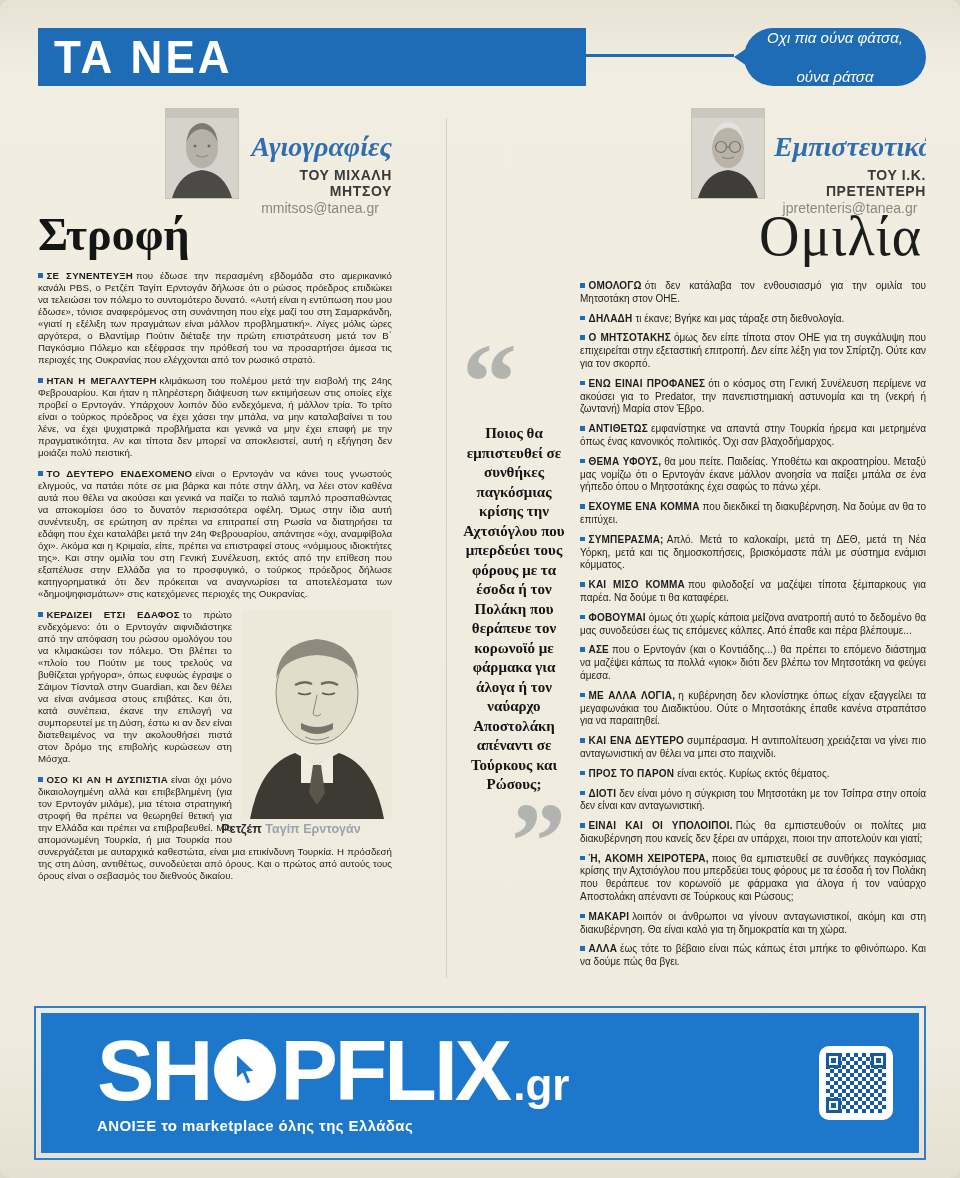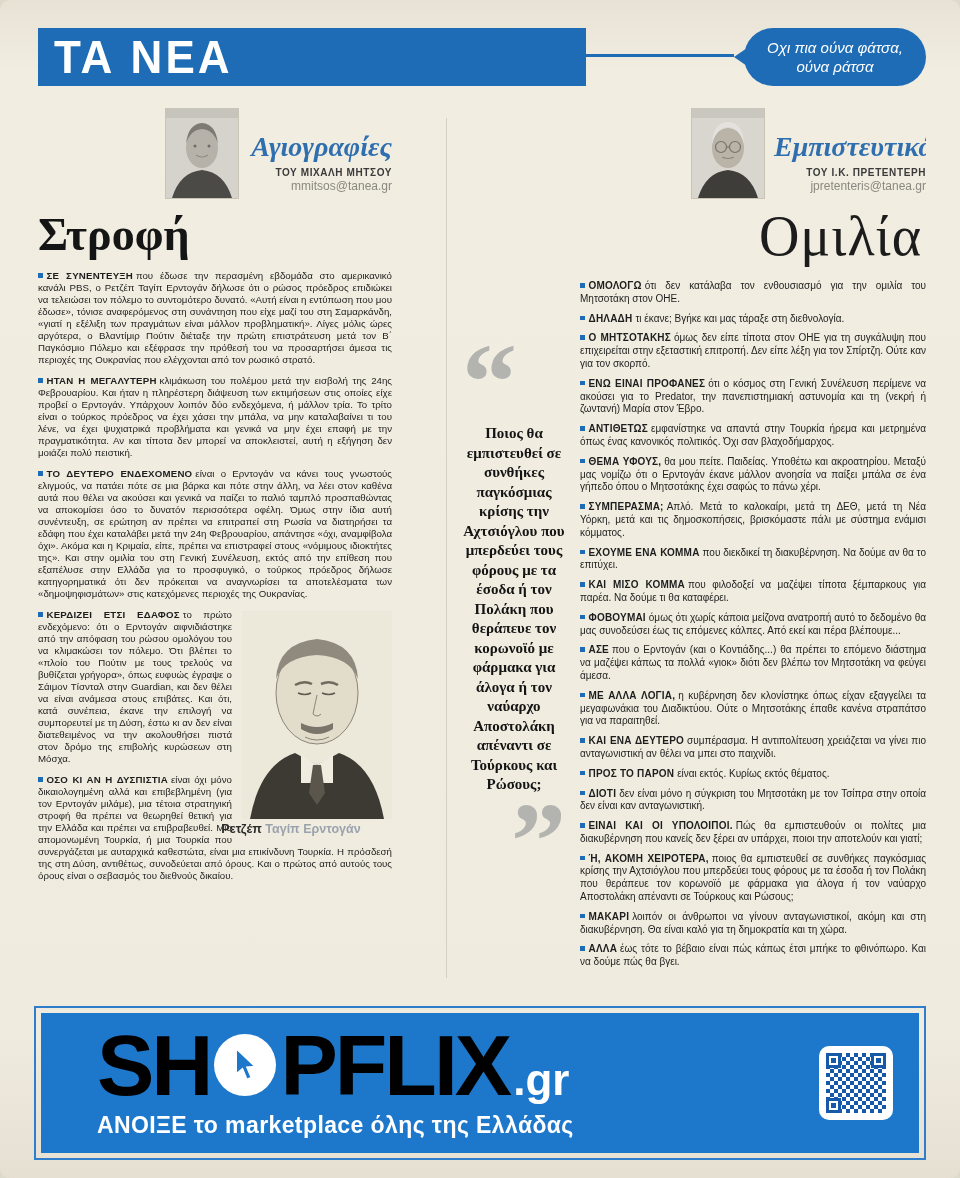--- a/index.html
+++ b/index.html
@@ -9,42 +9,42 @@
 
   
   .masthead{position:absolute;top:28px;left:38px;width:888px;height:60px;}
   .brand-bar{position:absolute;left:0;top:0;width:548px;height:58px;background:#1e6cb5;
              display:flex;align-items:center;padding-left:16px;box-sizing:border-box;}
   .brand-bar span{color:#fff;font-weight:bold;font-size:44px;letter-spacing:3px;
                   font-family:"Liberation Sans",sans-serif;transform:scaleY(1.05);}
   .mast-line{position:absolute;left:548px;right:192px;top:26px;height:3px;background:#1e6cb5;}
   .bubble{position:absolute;right:0;top:0;width:182px;height:58px;background:#1e6cb5;
           border-radius:29px;color:#fff;font-style:italic;font-size:15px;line-height:19px;
-          display:flex;flex-direction:column;align-items:center;justify-content:center;}
+          display:flex;flex-direction:column;align-items:center;justify-content:space-between;}
   .bubble::before{content:"";position:absolute;left:-10px;top:20px;width:0;height:0;
           border-top:9px solid transparent;border-bottom:9px solid transparent;
           border-right:13px solid #1e6cb5;}
 
   
   .content{position:absolute;top:108px;left:38px;width:888px;height:884px;display:flex;overflow:hidden;}
   .vdivider{position:absolute;left:446px;top:118px;height:860px;width:1px;background:#d5d0c1;}
   .col-left{width:354px;flex:none;}
   .quote-col{width:104px;flex:none;margin-left:70px;margin-right:14px;padding-top:244px;
              box-sizing:border-box;text-align:center;}
   .col-right{flex:1;min-width:0;}
 
   .col-head{display:flex;gap:10px;height:96px;margin-bottom:4px;}
   .col-left .col-head{margin-left:128px;}
   .col-right .col-head{margin-left:112px;}
   .photo{width:72px;height:90px;flex:none;box-shadow:0 0 0 1px #c9c4b6;}
   .head-text{flex:1;text-align:right;padding-top:24px;min-width:0;}
   .section-title{font-family:"Liberation Serif",serif;font-style:italic;font-weight:bold;
                  color:#2f6fb0;font-size:28px;line-height:30px;}
-  .byline{font-size:10px;font-weight:bold;color:#3a3a3a;letter-spacing:.6px;margin-top:5px;}
-  .email{font-size:12px;color:#8a887f;margin-top:1px;}
+  .byline{font-size:14px;font-weight:bold;color:#3a3a3a;letter-spacing:.6px;margin-top:5px;}
+  .email{font-size:14px;color:#8a887f;margin-top:1px;text-align:center;}
 
   .headline-left{font-family:"Liberation Serif",serif;font-size:46px;font-weight:bold;
                  color:#151515;margin:8px 0 12px;line-height:1;}
   .headline-right{font-family:"Liberation Serif",serif;font-size:56px;font-weight:normal;
                   color:#1c1c1c;margin:4px 4px 16px 0;line-height:1;text-align:right;letter-spacing:1px;}
 
   .body-left{font-size:9.7px;line-height:12px;color:#1d1d1d;text-align:justify;}
   .body-left p{margin:0 0 9px;}
   .body-right{font-size:10px;line-height:12.8px;color:#1d1d1d;text-align:justify;}
   .body-right p{margin:0 0 7px;}
@@ -67,25 +67,25 @@
   .quote-text{font-family:"Liberation Serif",serif;font-weight:bold;font-size:15px;
               line-height:19.5px;color:#141414;margin-top:14px;}
 
   
   .ad{position:absolute;left:34px;top:1006px;width:892px;height:154px;border:2px solid #2f7ecb;
       padding:5px;box-sizing:border-box;}
   .ad-inner{width:100%;height:100%;background:#1d78cc;box-sizing:border-box;display:flex;
             align-items:center;justify-content:space-between;padding:6px 26px 6px 56px;}
   .ad-left{display:flex;flex-direction:column;}
   .brand-row{display:flex;align-items:center;}
-  .brand-seg{font-size:86px;font-weight:bold;color:#000000;letter-spacing:-3px;line-height:.9;}
+  .brand-seg{font-size:86px;font-weight:bold;color:#ffffff;letter-spacing:-3px;line-height:.9;}
   .o-disc{width:62px;height:62px;background:#fff;border-radius:50%;margin:0 4px;flex:none;
           display:flex;align-items:center;justify-content:center;}
   .brand-tld{font-size:44px;font-weight:bold;color:#fff;align-self:flex-end;margin:0 0 2px 4px;line-height:1;}
-  .ad-tagline{font-size:23px;font-weight:bold;color:#fff;margin-top:8px;letter-spacing:.4px;}
+  .ad-tagline{font-size:15px;font-weight:bold;color:#fff;margin-top:8px;letter-spacing:.4px;}
   .ad-right{display:flex;align-items:center;gap:14px;flex:none;}
   .qr-box{width:74px;height:74px;background:#fff;border-radius:10px;position:relative;
           padding:7px;box-sizing:border-box;flex:none;}
   .qr-grid{width:100%;height:100%;
            background:repeating-conic-gradient(#1559a8 0% 25%, transparent 0% 50%) 0 0/8px 8px;}
   .qr-finder{position:absolute;width:15px;height:15px;border:3px solid #1559a8;background:#fff;
              box-sizing:border-box;}
   .qr-finder::after{content:"";position:absolute;left:2px;top:2px;width:5px;height:5px;background:#1559a8;}
   .qr-f1{left:7px;top:7px;} .qr-f2{right:7px;top:7px;} .qr-f3{left:7px;bottom:7px;}
   .qr-caption{color:#fff;font-size:16.5px;line-height:20px;}
@@ -195,27 +195,27 @@
           <p><span class="bullet"></span><b class="lead">ΔΗΛΑΔΗ</b><span>τι έκανε; Βγήκε και μας τάραξε στη διεθνολογία.</span></p>
 
           <p><span class="bullet"></span><b class="lead">Ο ΜΗΤΣΟΤΑΚΗΣ</b><span>όμως δεν είπε τίποτα στον ΟΗΕ για τη συγκάλυψη που επιχειρείται στην εξεταστική επιτροπή. Δεν είπε λέξη για τον Σπίρτζη. Ούτε καν για τον σκορπό.</span></p>
 
           <p><span class="bullet"></span><b class="lead">ΕΝΩ ΕΙΝΑΙ ΠΡΟΦΑΝΕΣ</b><span>ότι ο κόσμος στη Γενική Συνέλευση περίμενε να ακούσει για το Predator, την πανεπιστημιακή αστυνομία και τη (νεκρή ή ζωντανή) Μαρία στον Έβρο.</span></p>
 
           <p><span class="bullet"></span><b class="lead">ΑΝΤΙΘΕΤΩΣ</b><span>εμφανίστηκε να απαντά στην Τουρκία ήρεμα και μετρημένα όπως ένας κανονικός πολιτικός. Όχι σαν βλαχοδήμαρχος.</span></p>
 
           <p><span class="bullet"></span><b class="lead">ΘΕΜΑ ΥΦΟΥΣ,</b><span>θα μου πείτε. Παιδείας. Υποθέτω και ακροατηρίου. Μεταξύ μας νομίζω ότι ο Ερντογάν έκανε μάλλον ανοησία να παίξει μπάλα σε ένα γήπεδο όπου ο Μητσοτάκης έχει σαφώς το πάνω χέρι.</span></p>
 
+          <p><span class="bullet"></span><b class="lead">ΕΧΟΥΜΕ ΕΝΑ ΚΟΜΜΑ</b><span>που διεκδικεί τη διακυβέρνηση. Να δούμε αν θα το επιτύχει.</span></p>
+
           <p><span class="bullet"></span><b class="lead">ΣΥΜΠΕΡΑΣΜΑ;</b><span>Απλό. Μετά το καλοκαίρι, μετά τη ΔΕΘ, μετά τη Νέα Υόρκη, μετά και τις δημοσκοπήσεις, βρισκόμαστε πάλι με σύστημα ενάμισι κόμματος.</span></p>
 
-          <p><span class="bullet"></span><b class="lead">ΕΧΟΥΜΕ ΕΝΑ ΚΟΜΜΑ</b><span>που διεκδικεί τη διακυβέρνηση. Να δούμε αν θα το επιτύχει.</span></p>
-
           <p><span class="bullet"></span><b class="lead">ΚΑΙ ΜΙΣΟ ΚΟΜΜΑ</b><span>που φιλοδοξεί να μαζέψει τίποτα ξέμπαρκους για παρέα. Να δούμε τι θα καταφέρει.</span></p>
 
-          <p><span class="bullet"></span><b class="lead">ΦΟΒΟΥΜΑΙ</b><span>όμως ότι χωρίς κάποια μείζονα ανατροπή αυτό το δεδομένο θα μας συνοδεύσει έως τις επόμενες κάλπες. Από εκεί και πέρα βλέπουμε...</span></p>
+          <p><span class="bullet"></span><b class="lead">ΦΟΒΟΥΜΑΙ</b><span>όμως ότι χωρίς κάποια μείζονα ανατροπή αυτό το δεδομένο θα μας συνοδεύσει έως τις επόμενες κάλπες. Από έπαθε και πέρα βλέπουμε...</span></p>
 
           <p><span class="bullet"></span><b class="lead">ΑΣΕ</b><span>που ο Ερντογάν (και ο Κοντιάδης...) θα πρέπει το επόμενο διάστημα να μαζέψει κάπως τα πολλά «γιοκ» διότι δεν βλέπω τον Μητσοτάκη να φεύγει άμεσα.</span></p>
 
           <p><span class="bullet"></span><b class="lead">ΜΕ ΑΛΛΑ ΛΟΓΙΑ,</b><span>η κυβέρνηση δεν κλονίστηκε όπως είχαν εξαγγείλει τα μεγαφωνάκια του Διαδικτύου. Ούτε ο Μητσοτάκης έπαθε κανένα στραπάτσο για να παραιτηθεί.</span></p>
 
           <p><span class="bullet"></span><b class="lead">ΚΑΙ ΕΝΑ ΔΕΥΤΕΡΟ</b><span>συμπέρασμα. Η αντιπολίτευση χρειάζεται να γίνει πιο ανταγωνιστική αν θέλει να μπει στο παιχνίδι.</span></p>
 
           <p><span class="bullet"></span><b class="lead">ΠΡΟΣ ΤΟ ΠΑΡΟΝ</b><span>είναι εκτός. Κυρίως εκτός θέματος.</span></p>
 
           <p><span class="bullet"></span><b class="lead">ΔΙΟΤΙ</b><span>δεν είναι μόνο η σύγκριση του Μητσοτάκη με τον Τσίπρα στην οποία δεν είναι καν ανταγωνιστική.</span></p>

